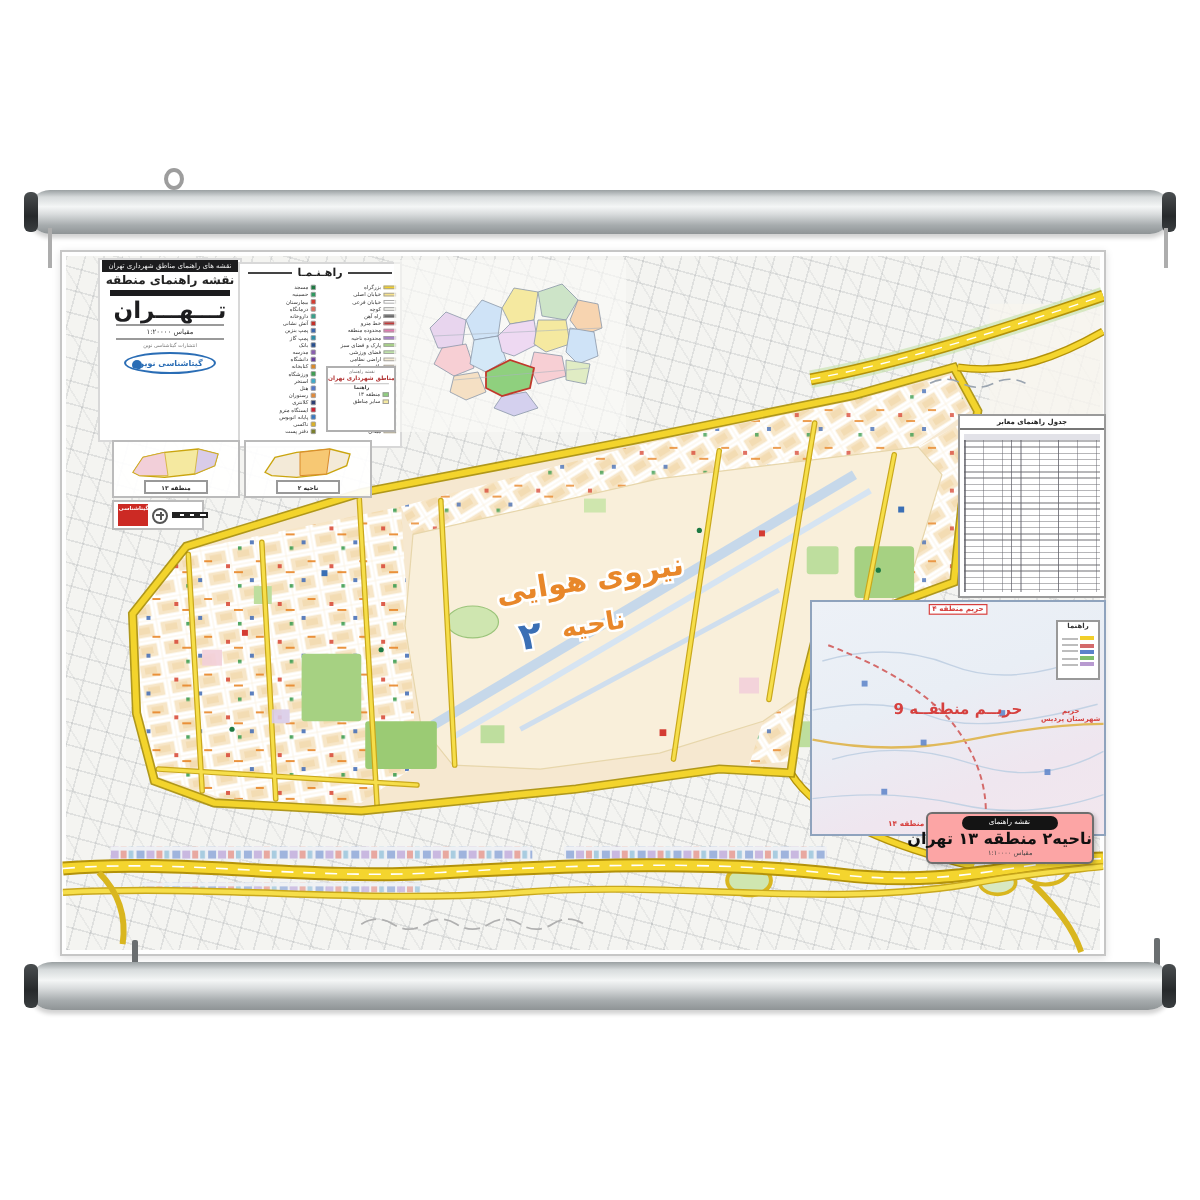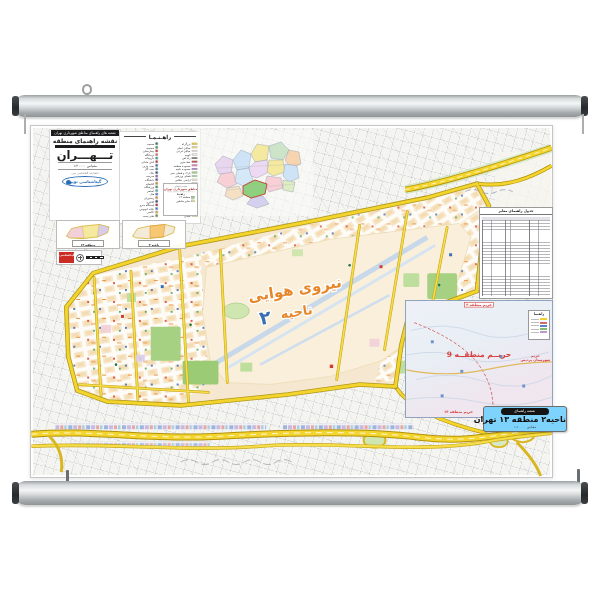--- a/index.html
+++ b/index.html
@@ -134,21 +134,21 @@
   .hl-right{right:2px;top:46%;font-size:6px;text-align:center;line-height:1.15;
     transform:scale(.58);transform-origin:top right}
   .hl-bottom{left:26%;bottom:3px;font-size:6px;transform:scale(.62);transform-origin:bottom left}
   .harim-leg{position:absolute;right:2px;top:9px;width:22px;height:30px;background:#fff;border:.5px solid #999;overflow:hidden}
   .harim-leg-title{font-size:5px;text-align:center;color:#333;font-weight:bold;transform:scale(.7);transform-origin:top center}
   .hlr{display:flex;align-items:center;gap:1.5px;padding:1.3px 2px 0;direction:rtl}
   .hlr .c{width:7px;height:2px;flex:0 0 auto}
   .hlr .g{flex:1;height:.8px;background:#bdbdbd}
 
   
-  .cartouche{position:absolute;left:452px;top:280px;width:84px;height:26px;background:#7dd3fc;
+  .cartouche{position:absolute;left:432px;top:280px;width:84px;height:26px;background:#fca5a5;
     border:1px solid #6e6e6e;border-radius:3px;box-shadow:1px 1px 2px rgba(0,0,0,.22);text-align:center}
   .cart-pill{position:relative;width:58%;height:6.5px;margin:1px auto 0;background:#141414;border-radius:4px;overflow:hidden}
   .cart-pill .txt{font-size:6.5px;line-height:11.5px;color:#fff;text-align:center;white-space:nowrap}
   .cart-title{font-size:8px;font-weight:bold;color:#101010;margin-top:.5px;white-space:nowrap}
   .cart-scale{position:relative;height:5px;overflow:hidden}
   .cart-scale .txt{font-size:6px;line-height:9px;color:#444;text-align:center;white-space:nowrap}
 </style>
 </head>
 <body>
 

